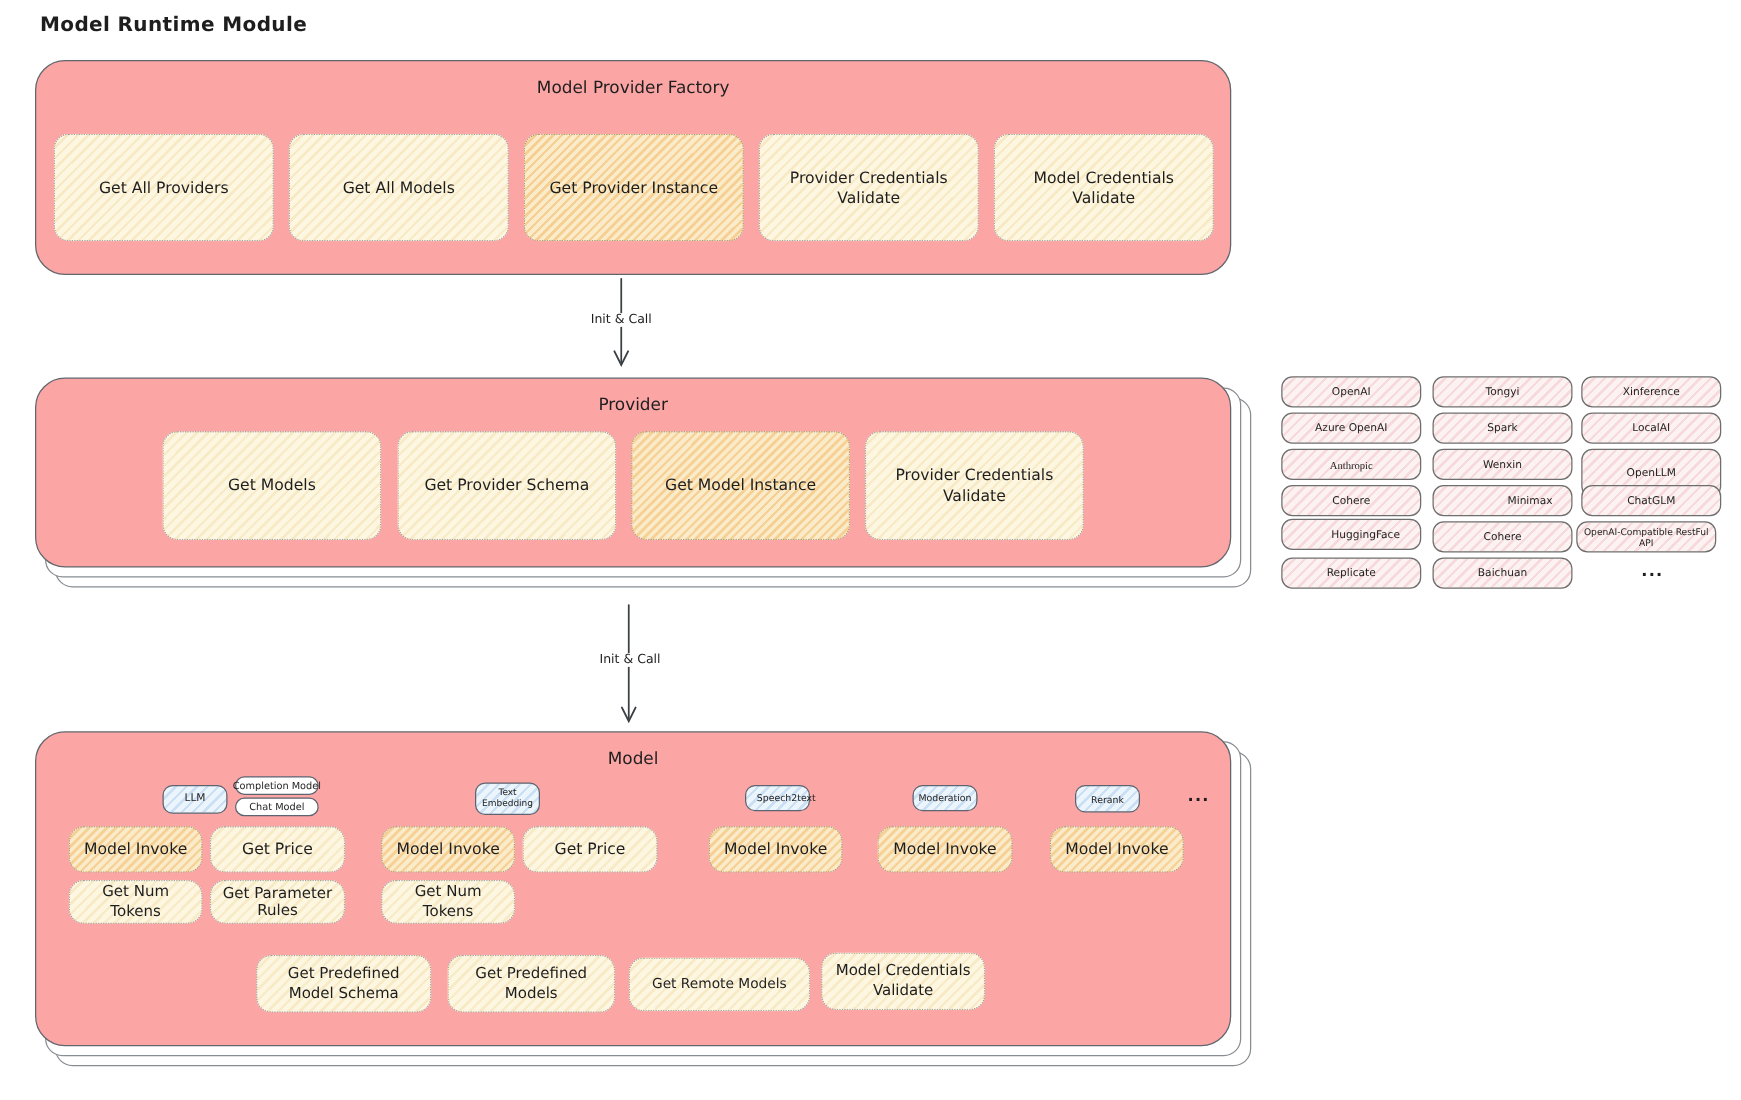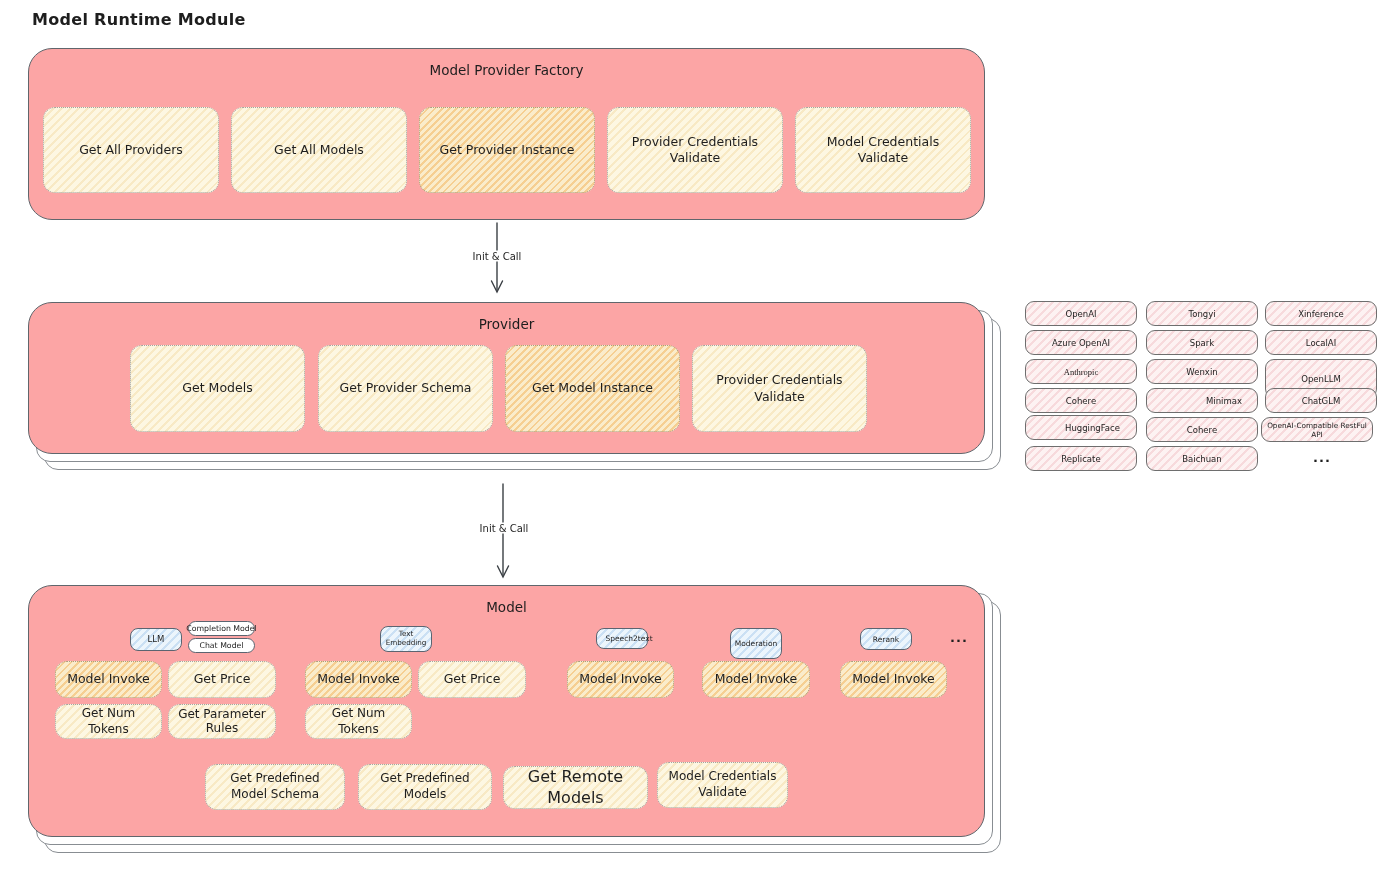--- a/index.html
+++ b/index.html
@@ -85,39 +85,39 @@
   <div class="shadow-layer" style="left:36px; top:593px; width:957px; height:252px;"></div>
   <div class="container" style="left:28px; top:585px; width:957px; height:252px;">
     <div class="ctitle">Model</div>
   </div>
 
   <div class="tab" style="left:130px; top:628px; width:52px; height:23px; font-size:8.5px;">LLM</div>
   <div class="subtab" style="left:188px; top:621px; width:67px; height:15px;">Completion Model</div>
   <div class="subtab" style="left:188px; top:638px; width:67px; height:15px;">Chat Model</div>
   <div class="tab" style="left:380px; top:626px; width:52px; height:26px; font-size:7.2px; padding:0 20px;">Text Embedding</div>
   <div class="tab" style="left:596px; top:628px; width:52px; height:21px; font-size:7.5px;padding-left:14px;">Speech2text</div>
-  <div class="tab" style="left:730px; top:628px; width:52px; height:31px; font-size:7.5px;text-align:right;">Moderation</div>
+  <div class="tab" style="left:730px; top:628px; width:52px; height:21px; font-size:7.5px;text-align:right;">Moderation</div>
   <div class="tab" style="left:860px; top:628px; width:52px; height:22px; font-size:7.5px;">Rerank</div>
   <div class="dots" style="left:950px; top:630px;">...</div>
 
   <div class="box orange" style="left:55px;  top:661px; width:107px; height:37px;">Model Invoke</div>
   <div class="box yellow" style="left:168px; top:661px; width:108px; height:37px;">Get Price</div>
   <div class="box orange" style="left:305px; top:661px; width:107px; height:37px;">Model Invoke</div>
   <div class="box yellow" style="left:418px; top:661px; width:108px; height:37px;">Get Price</div>
   <div class="box orange" style="left:567px; top:661px; width:107px; height:37px;">Model Invoke</div>
   <div class="box orange" style="left:702px; top:661px; width:108px; height:37px;">Model Invoke</div>
   <div class="box orange" style="left:840px; top:661px; width:107px; height:37px;">Model Invoke</div>
 
   <div class="box yellow" style="left:55px;  top:704px; width:107px; height:35px; font-size:12px;">Get Num Tokens</div>
   <div class="box yellow" style="left:168px; top:704px; width:108px; height:35px; font-size:12px; line-height:1.15;">Get Parameter Rules</div>
   <div class="box yellow" style="left:305px; top:704px; width:107px; height:35px; font-size:12px;">Get Num Tokens</div>
 
   <div class="box yellow" style="left:205px; top:764px; width:140px; height:46px; font-size:12px;">Get Predefined Model Schema</div>
   <div class="box yellow" style="left:358px; top:764px; width:134px; height:46px; font-size:12px;">Get Predefined Models</div>
-  <div class="box yellow" style="left:503px; top:766px; width:145px; height:43px; font-size:16px;">Get Remote Models</div>
+  <div class="box yellow" style="left:503px; top:766px; width:145px; height:43px; font-size:11px;">Get Remote Models</div>
   <div class="box yellow" style="left:657px; top:762px; width:131px; height:46px; font-size:12px;">Model Credentials Validate</div>
 
   <svg class="arrows" width="1393" height="880" viewBox="0 0 1393 880">
     <g stroke="#3a3f44" stroke-width="1.4" fill="none" stroke-linecap="round">
       <path d="M 497 223 L 497 290"></path>
       <path d="M 491.5 281 L 497 292 L 502.5 281"></path>
       <path d="M 503 484 L 503 575"></path>
       <path d="M 497.5 566 L 503 577 L 508.5 566"></path>
     </g>
   </svg>

